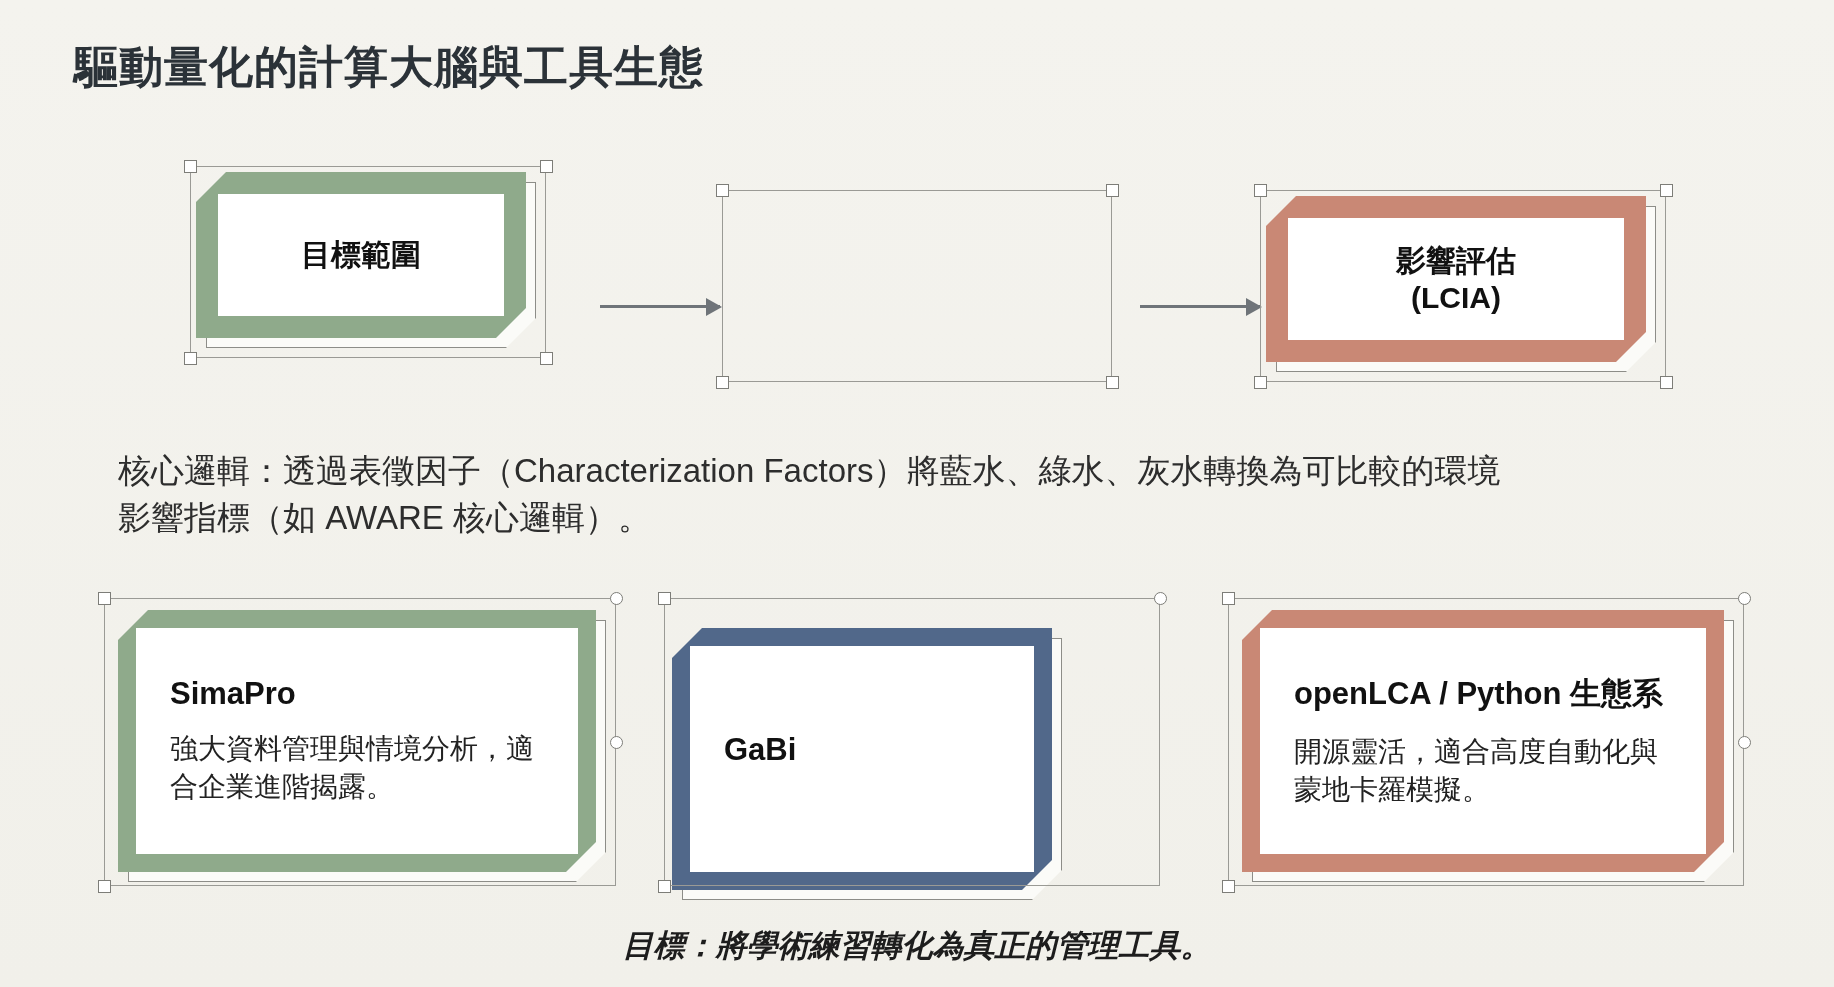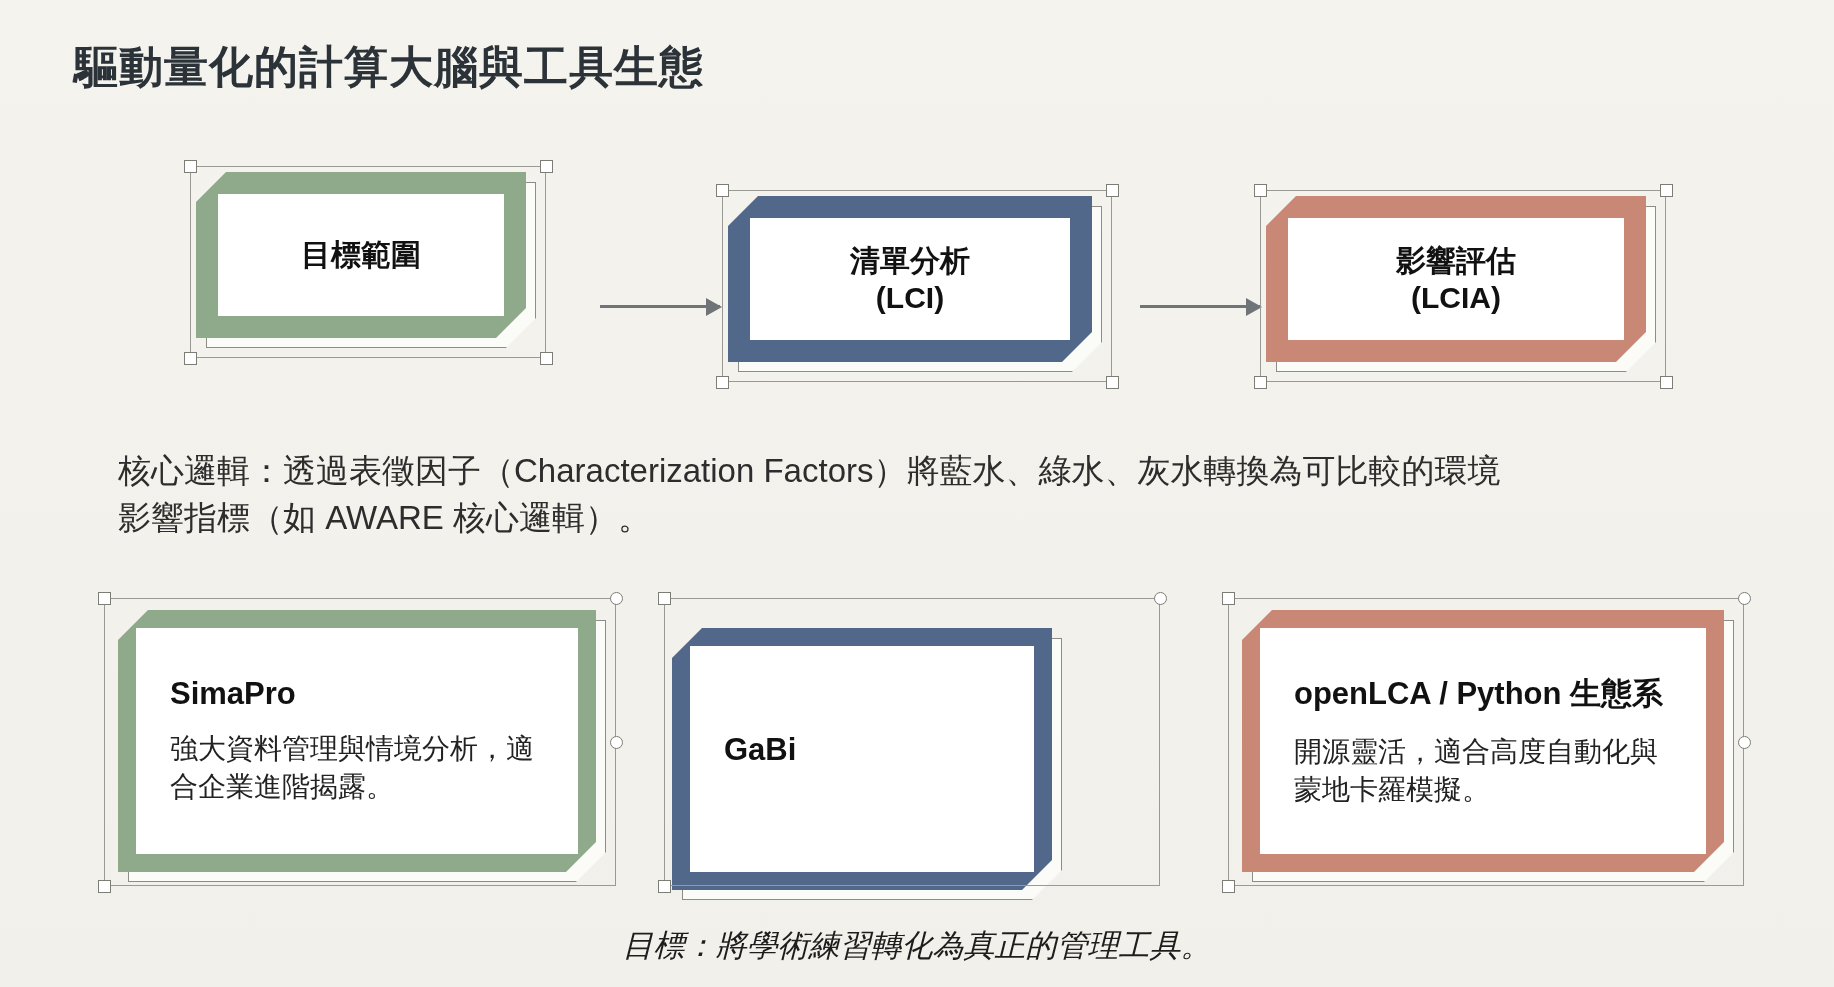--- a/index.html
+++ b/index.html
@@ -146,21 +146,21 @@
   }
 
   
   .footer-note {
     position: absolute;
     left: 0;
     right: 0;
     top: 925px;
     text-align: center;
     font-size: 31px;
-    font-weight: normal;
+    font-weight: bold;
     font-style: italic;
     color: #1d1d1d;
   }
 </style>
 </head>
 <body>
 
 <div class="slide">
 
   <div class="slide-title">驅動量化的計算大腦與工具生態</div>
@@ -176,29 +176,20 @@
   <div class="sel-frame" style="left:190px; top:166px; width:356px; height:192px;"></div>
   <div class="handle" style="left:184px; top:160px;"></div>
   <div class="handle" style="left:540px; top:160px;"></div>
   <div class="handle" style="left:184px; top:352px;"></div>
   <div class="handle" style="left:540px; top:352px;"></div>
 
   <div class="conn" style="left:600px; top:305px; width:120px;">
     <div class="head"></div>
   </div>
 
-  <div class="bevel" style="left:728px; top:196px; width:364px; height:166px;">
-    <div class="ghost"></div>
-    <div class="band" style="background:#51688a;"></div>
-    <div class="face" style="left:22px; top:22px; right:22px; bottom:22px;"></div>
-    <div class="proc-label">
-      <span>清單分析</span>
-      <span>(LCI)</span>
-    </div>
-  </div>
   <div class="sel-frame" style="left:722px; top:190px; width:390px; height:192px;"></div>
   <div class="handle" style="left:716px; top:184px;"></div>
   <div class="handle" style="left:1106px; top:184px;"></div>
   <div class="handle" style="left:716px; top:376px;"></div>
   <div class="handle" style="left:1106px; top:376px;"></div>
 
   <div class="conn" style="left:1140px; top:305px; width:120px;">
     <div class="head"></div>
   </div>
 

